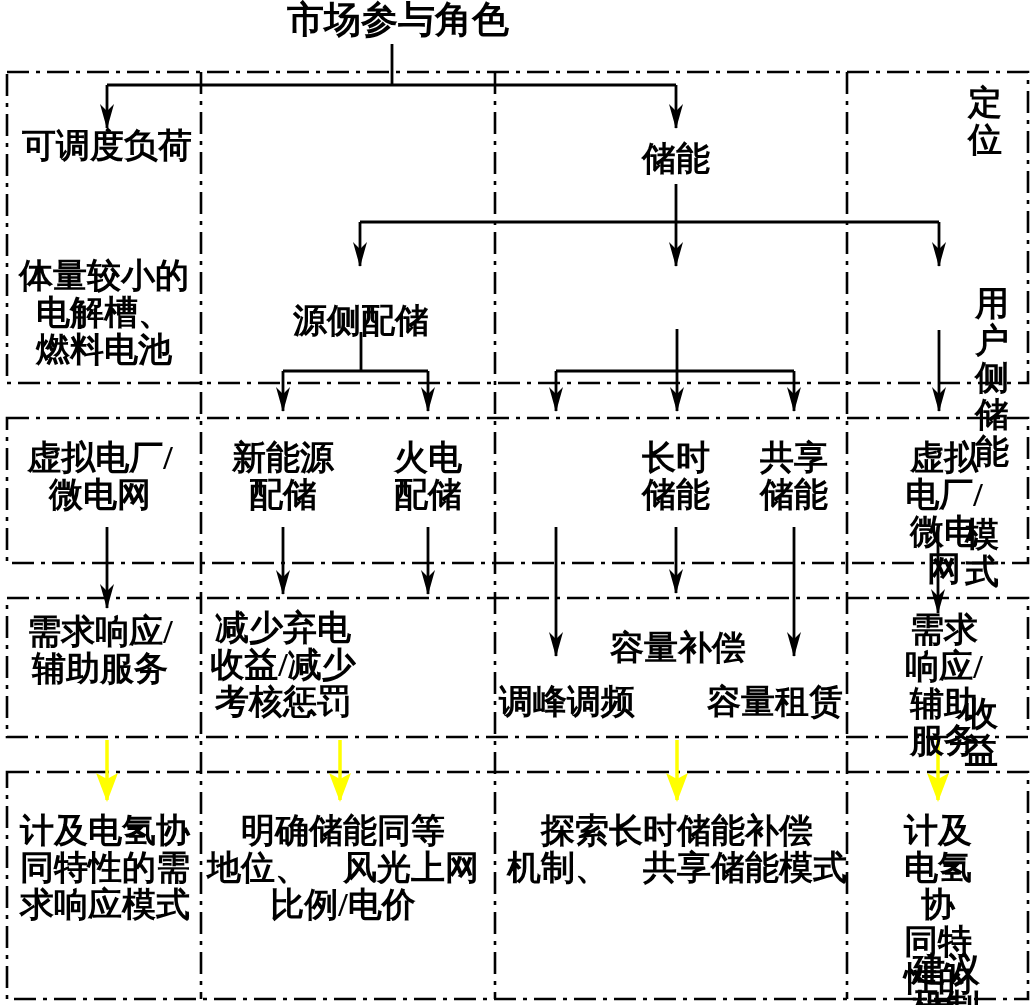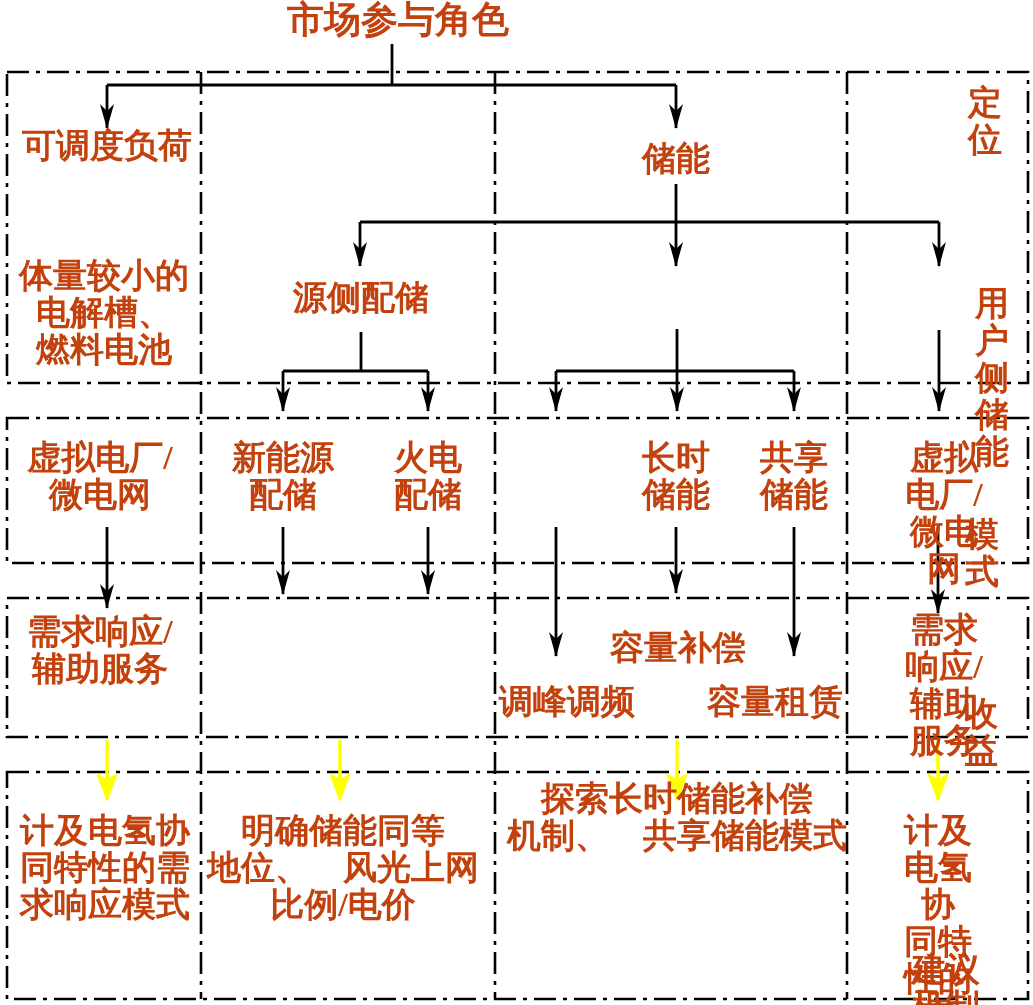--- a/index.html
+++ b/index.html
@@ -1,20 +1,20 @@
 <!DOCTYPE html>
 <html><head>
 <meta charset="utf-8">
 <style>
   html,body{margin:0;padding:0;background:#fff;}
   #figure{position:relative;width:1033px;height:1005px;background:#fff;overflow:hidden;
           font-family:"Liberation Serif","DejaVu Serif",serif;}
   #lines{position:absolute;left:0;top:0;}
   .node{position:absolute;transform:translateX(-50%);white-space:pre-line;text-align:center;
-        font-weight:bold;font-size:34px;line-height:37px;color:#c2410c;}
+        font-weight:bold;font-size:34px;line-height:37px;color:#000000;}
   .title{font-size:37px;}
 </style>
 </head>
 <body>
 
 <div id="figure">
 
   <svg id="lines" width="1033" height="1005" viewBox="0 0 1033 1005">
     <defs>
       <marker id="ab" viewBox="0 0 26 16" markerWidth="26" markerHeight="16" refX="24" refY="8" orient="auto" markerUnits="userSpaceOnUse">
@@ -77,49 +77,52 @@
   <div class="node" style="left:985px;top:84px">定位</div>
   <div class="node" style="left:982px;top:516px">模式</div>
   <div class="node" style="left:981px;top:695px">收益</div>
   <div class="node" style="left:946px;top:951px">建议机制</div>
 
   <div class="node" style="left:107px;top:127px">可调度负荷</div>
   <div class="node" style="left:676px;top:140px">储能</div>
   <div class="node" style="left:104px;top:257px">体量较小的
 电解槽、
 燃料电池</div>
-  <div class="node" style="left:361px;top:279px">源侧配储</div>
+  <div class="node" style="left:361px;top:302px">源侧配储</div>
   <div class="node" style="left:992px;top:285px">用户侧储能</div>
 
   <div class="node" style="left:100px;top:439px">虚拟电厂/
 微电网</div>
   <div class="node" style="left:283px;top:439px">新能源
 配储</div>
   <div class="node" style="left:428px;top:439px">火电
 配储</div>
   <div class="node" style="left:676px;top:439px">长时
 储能</div>
   <div class="node" style="left:794px;top:439px">共享
 储能</div>
   <div class="node" style="left:944px;top:439px">虚拟电厂/
 微电网</div>
 
   <div class="node" style="left:100px;top:613px">需求响应/
 辅助服务</div>
+  <div class="node" style="left:283px;top:609px">减少弃电
+收益/减少
+考核惩罚</div>
   <div class="node" style="left:678px;top:629px">容量补偿</div>
   <div class="node" style="left:567px;top:683px">调峰调频</div>
   <div class="node" style="left:775px;top:683px">容量租赁</div>
   <div class="node" style="left:944px;top:611px">需求响应/
 辅助服务</div>
 
   <div class="node" style="left:105px;top:812px">计及电氢协
 同特性的需
 求响应模式</div>
   <div class="node" style="left:343px;top:812px">明确储能同等
 地位、　风光上网
 比例/电价</div>
-  <div class="node" style="left:677px;top:780px">探索长时储能补偿
+  <div class="node" style="left:677px;top:812px">探索长时储能补偿
 机制、　共享储能模式</div>
   <div class="node" style="left:938px;top:812px">计及电氢协
 同特性的需
 求响应模式</div>
 
 </div>
 
 </body></html>

